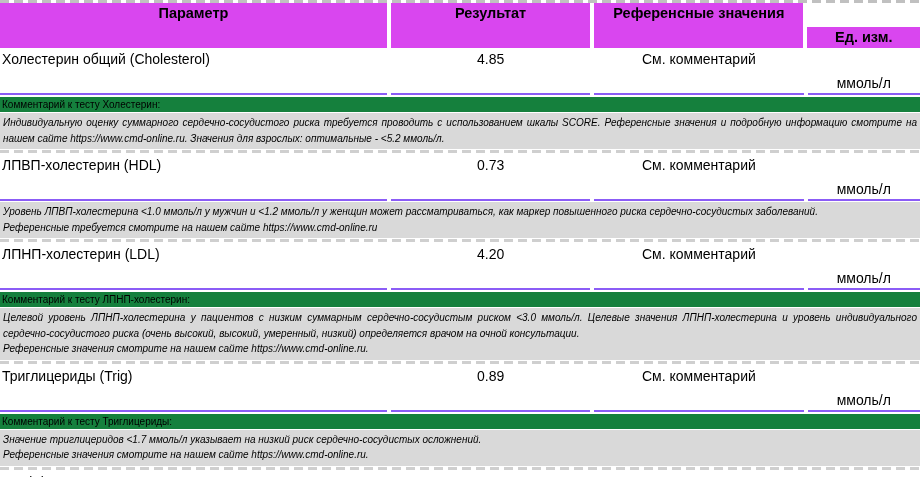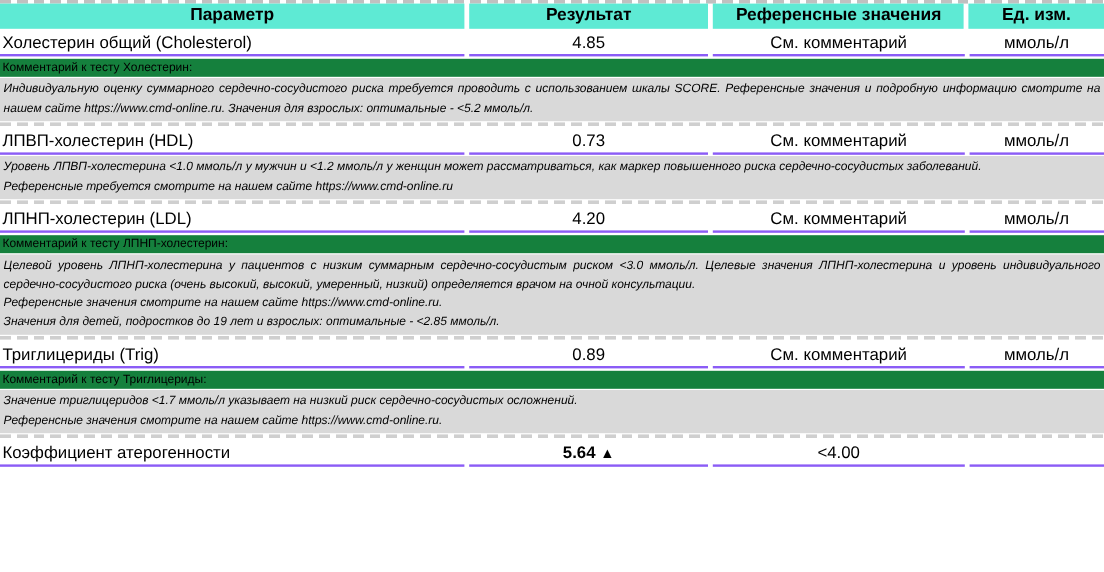--- a/index.html
+++ b/index.html
@@ -14,24 +14,24 @@
   .top-dash {
     height: 3px;
     background: repeating-linear-gradient(90deg, #c0c0c0 0 9px, #ffffff 9px 14px);
   }
 
   .trow { display: flex; }
   .cell + .cell { margin-left: 4px; }
   .c1 { width: 392px; }
   .c2 { width: 202px; text-align: center; }
   .c3 { width: 212px; text-align: center; }
-  .c4 { width: 114px; text-align: center; }
+  .c4 { width: 114px; text-align: center; margin-top: 24px; }
 
   .header-row .cell {
-    background: #5eead4;
+    background: #d946ef;
     font-weight: bold;
     font-size: 14.5px;
     text-align: center;
     padding: 2px 0 3px 0;
   }
 
   .data-row .cell {
     font-size: 14px;
     padding: 3px 0 2px 0;
     border-bottom: 2px solid #8b5cf6;
@@ -123,21 +123,20 @@
       <div class="cell c2">
         <span>4.20</span>
       </div>
       <div class="cell c3">См. комментарий</div>
       <div class="cell c4">ммоль/л</div>
     </div>
     <div class="comment-title">Комментарий к тесту ЛПНП-холестерин:</div>
     <div class="comment-body">
           <p>Целевой уровень ЛПНП-холестерина у пациентов с низким суммарным сердечно-сосудистым риском &lt;3.0 ммоль/л. Целевые значения ЛПНП-холестерина и уровень индивидуального сердечно-сосудистого риска (очень высокий, высокий, умеренный, низкий) определяется врачом на очной консультации.</p>
           <p>Референсные значения смотрите на нашем сайте https://www.cmd-online.ru.</p>
-          <p>Значения для детей, подростков до 19 лет и взрослых: оптимальные - &lt;2.85 ммоль/л.</p>
         </div>
     <div class="dash-sep"></div>
   </div>
 
   <div class="row-group">
     <div class="trow data-row">
       <div class="cell c1">Триглицериды (Trig)</div>
       <div class="cell c2">
         <span>0.89</span>
       </div>

